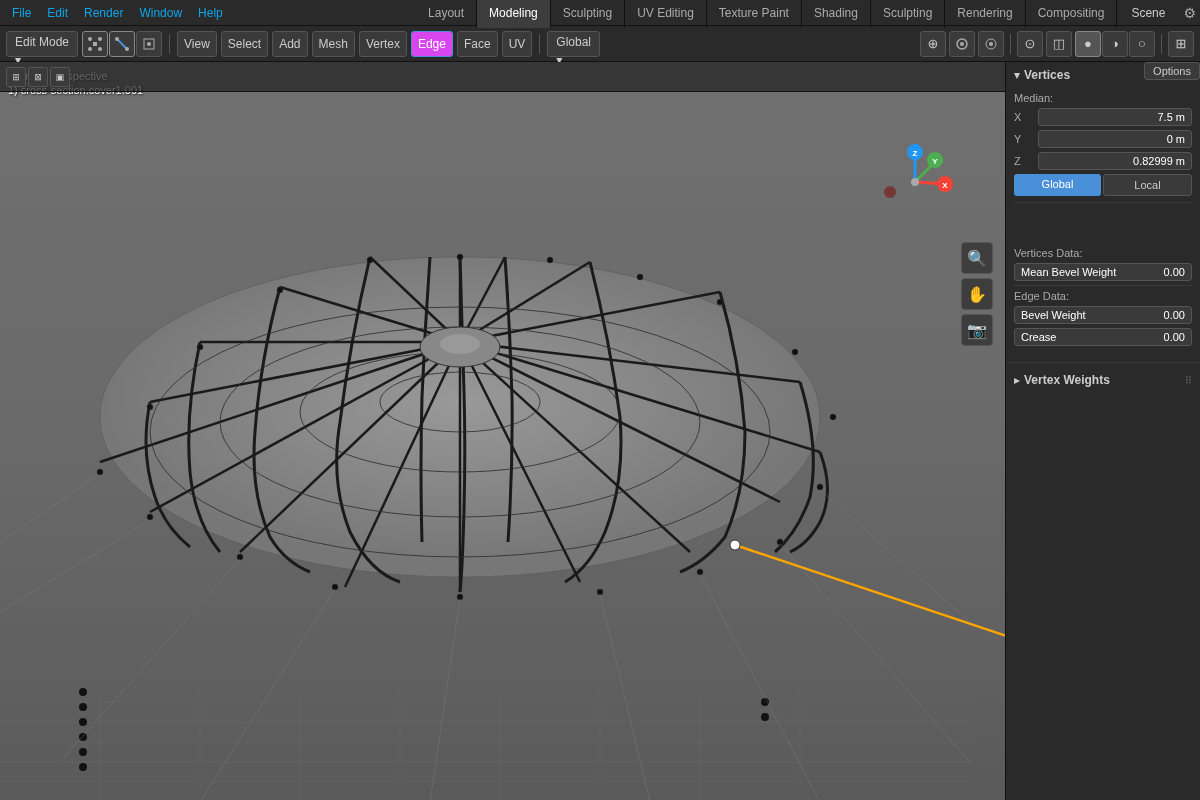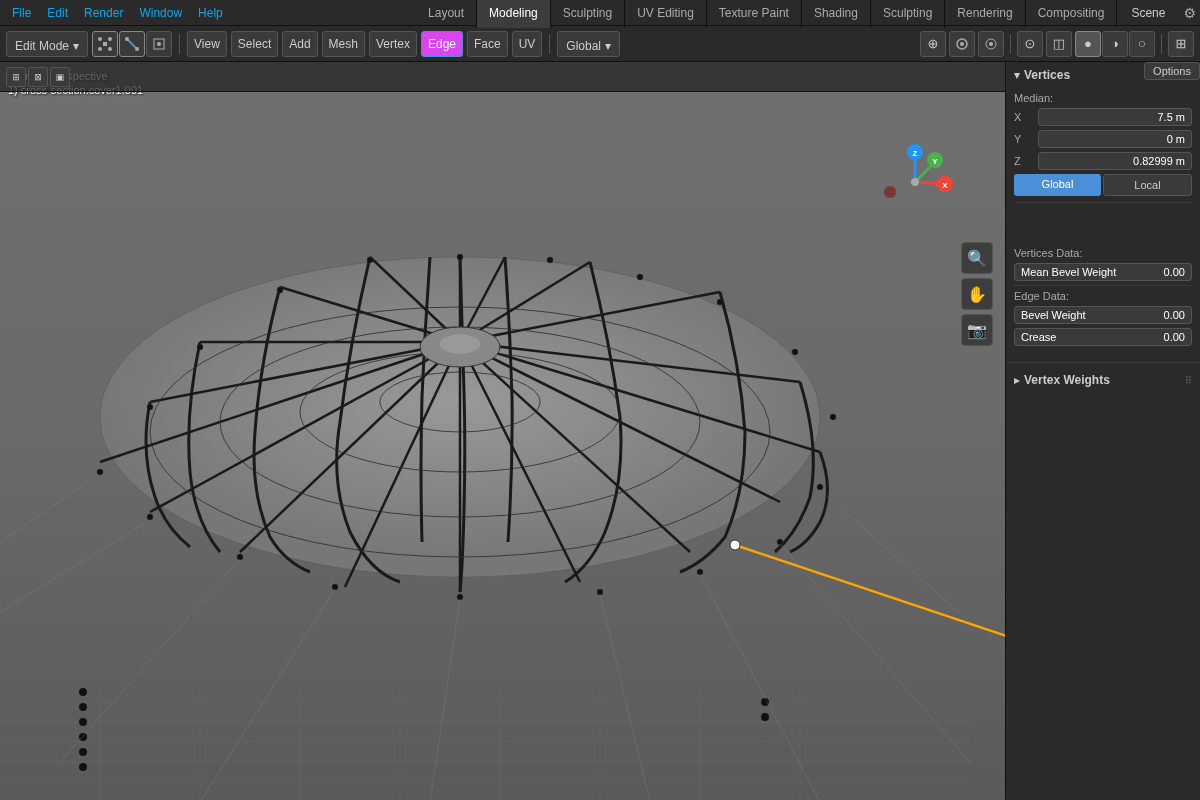--- a/index.html
+++ b/index.html
@@ -57,23 +57,24 @@
     }
     .tb-dropdown {
       background: #3a3a3a;
       border: 1px solid #555;
       color: #ccc;
       padding: 3px 8px;
       border-radius: 3px;
       font-size: 12px;
       cursor: pointer;
       display: flex;
-      align-items: flex-end;
+      align-items: flex-start;
       gap: 4px;
       height: 26px;
+      flex-direction: column;
     }
     .tb-btn {
       background: #3a3a3a;
       border: 1px solid #555;
       color: #ccc;
       padding: 3px 6px;
       border-radius: 3px;
       font-size: 12px;
       cursor: pointer;
       height: 26px;

